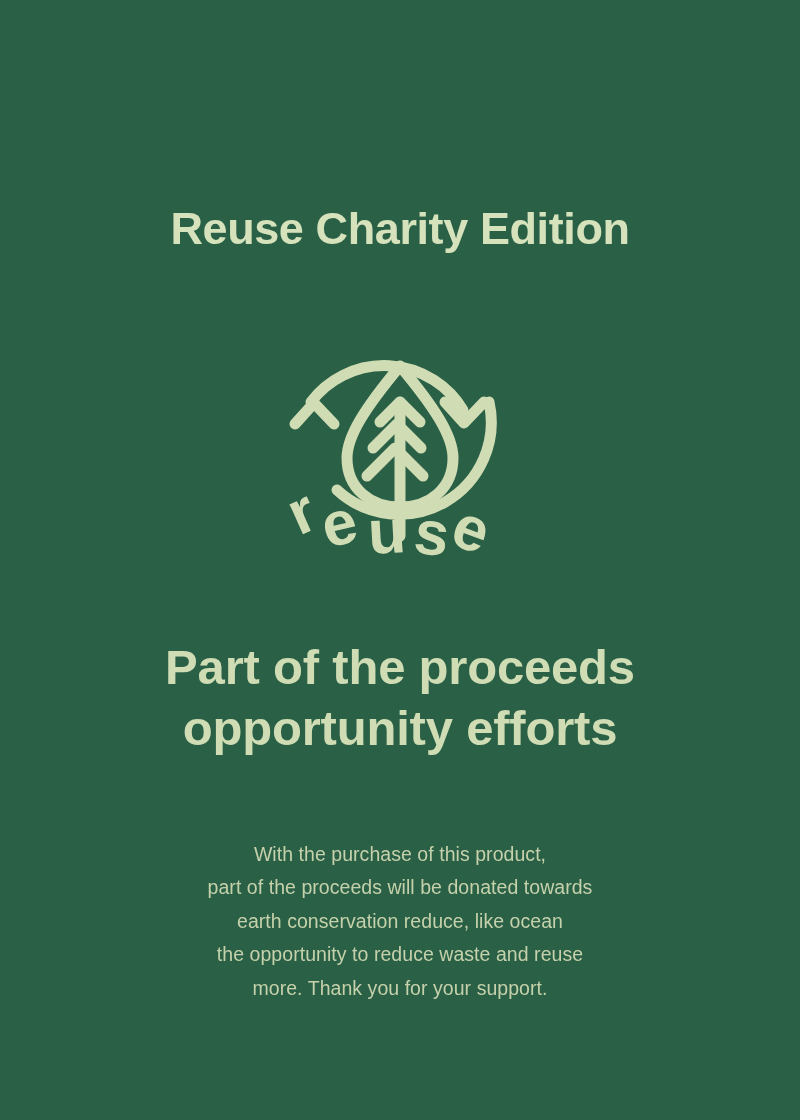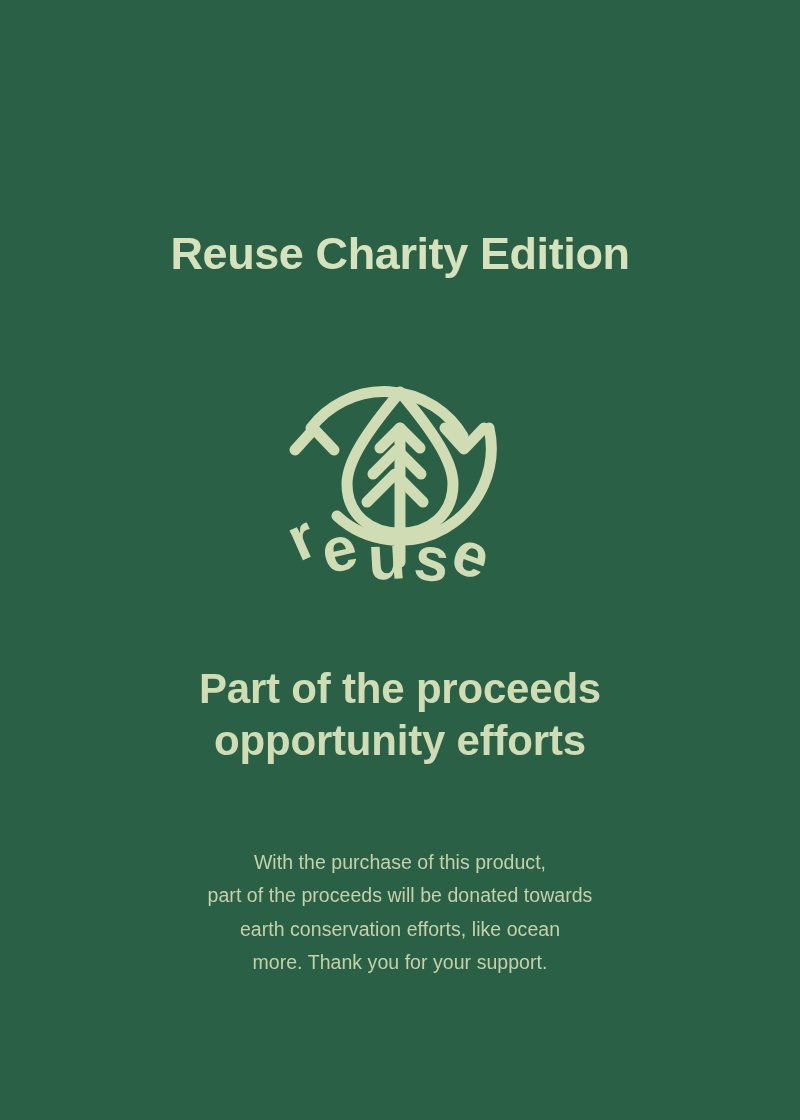--- a/index.html
+++ b/index.html
@@ -45,21 +45,21 @@
     margin-top:88px;
     width:230px;
     height:215px;
     position:relative;
   }
   .logo-wrap svg { display:block; width:100%; height:100%; overflow:visible; }
 
   
   .headline {
     margin-top:82px;
-    font-size:42px;
+    font-size:49px;
     font-weight:bold;
     color:#cfdcb4;
     text-align:center;
     line-height:1.25;
     letter-spacing:-0.2px;
     max-width:620px;
   }
   .headline .hl-line { display:block; white-space:nowrap; }
 
   
@@ -129,17 +129,18 @@
   </div>
 
   <h2 class="headline">
     <span class="hl-line">Part of the proceeds</span>
     <span class="hl-line">opportunity efforts</span>
   </h2>
 
   <p class="body-copy">
     <span class="bd-line">With the purchase of this product,</span>
     <span class="bd-line">part of the proceeds will be donated towards</span>
-    <span class="bd-line">earth conservation efforts, like ocean</span>
+    <span class="bd-line">earth conservation reduce, like ocean</span>
+    <span class="bd-line">the opportunity to reduce waste and reuse</span>
     <span class="bd-line">more. Thank you for your support.</span>
   </p>
 
 </div>
 
 </body></html>

